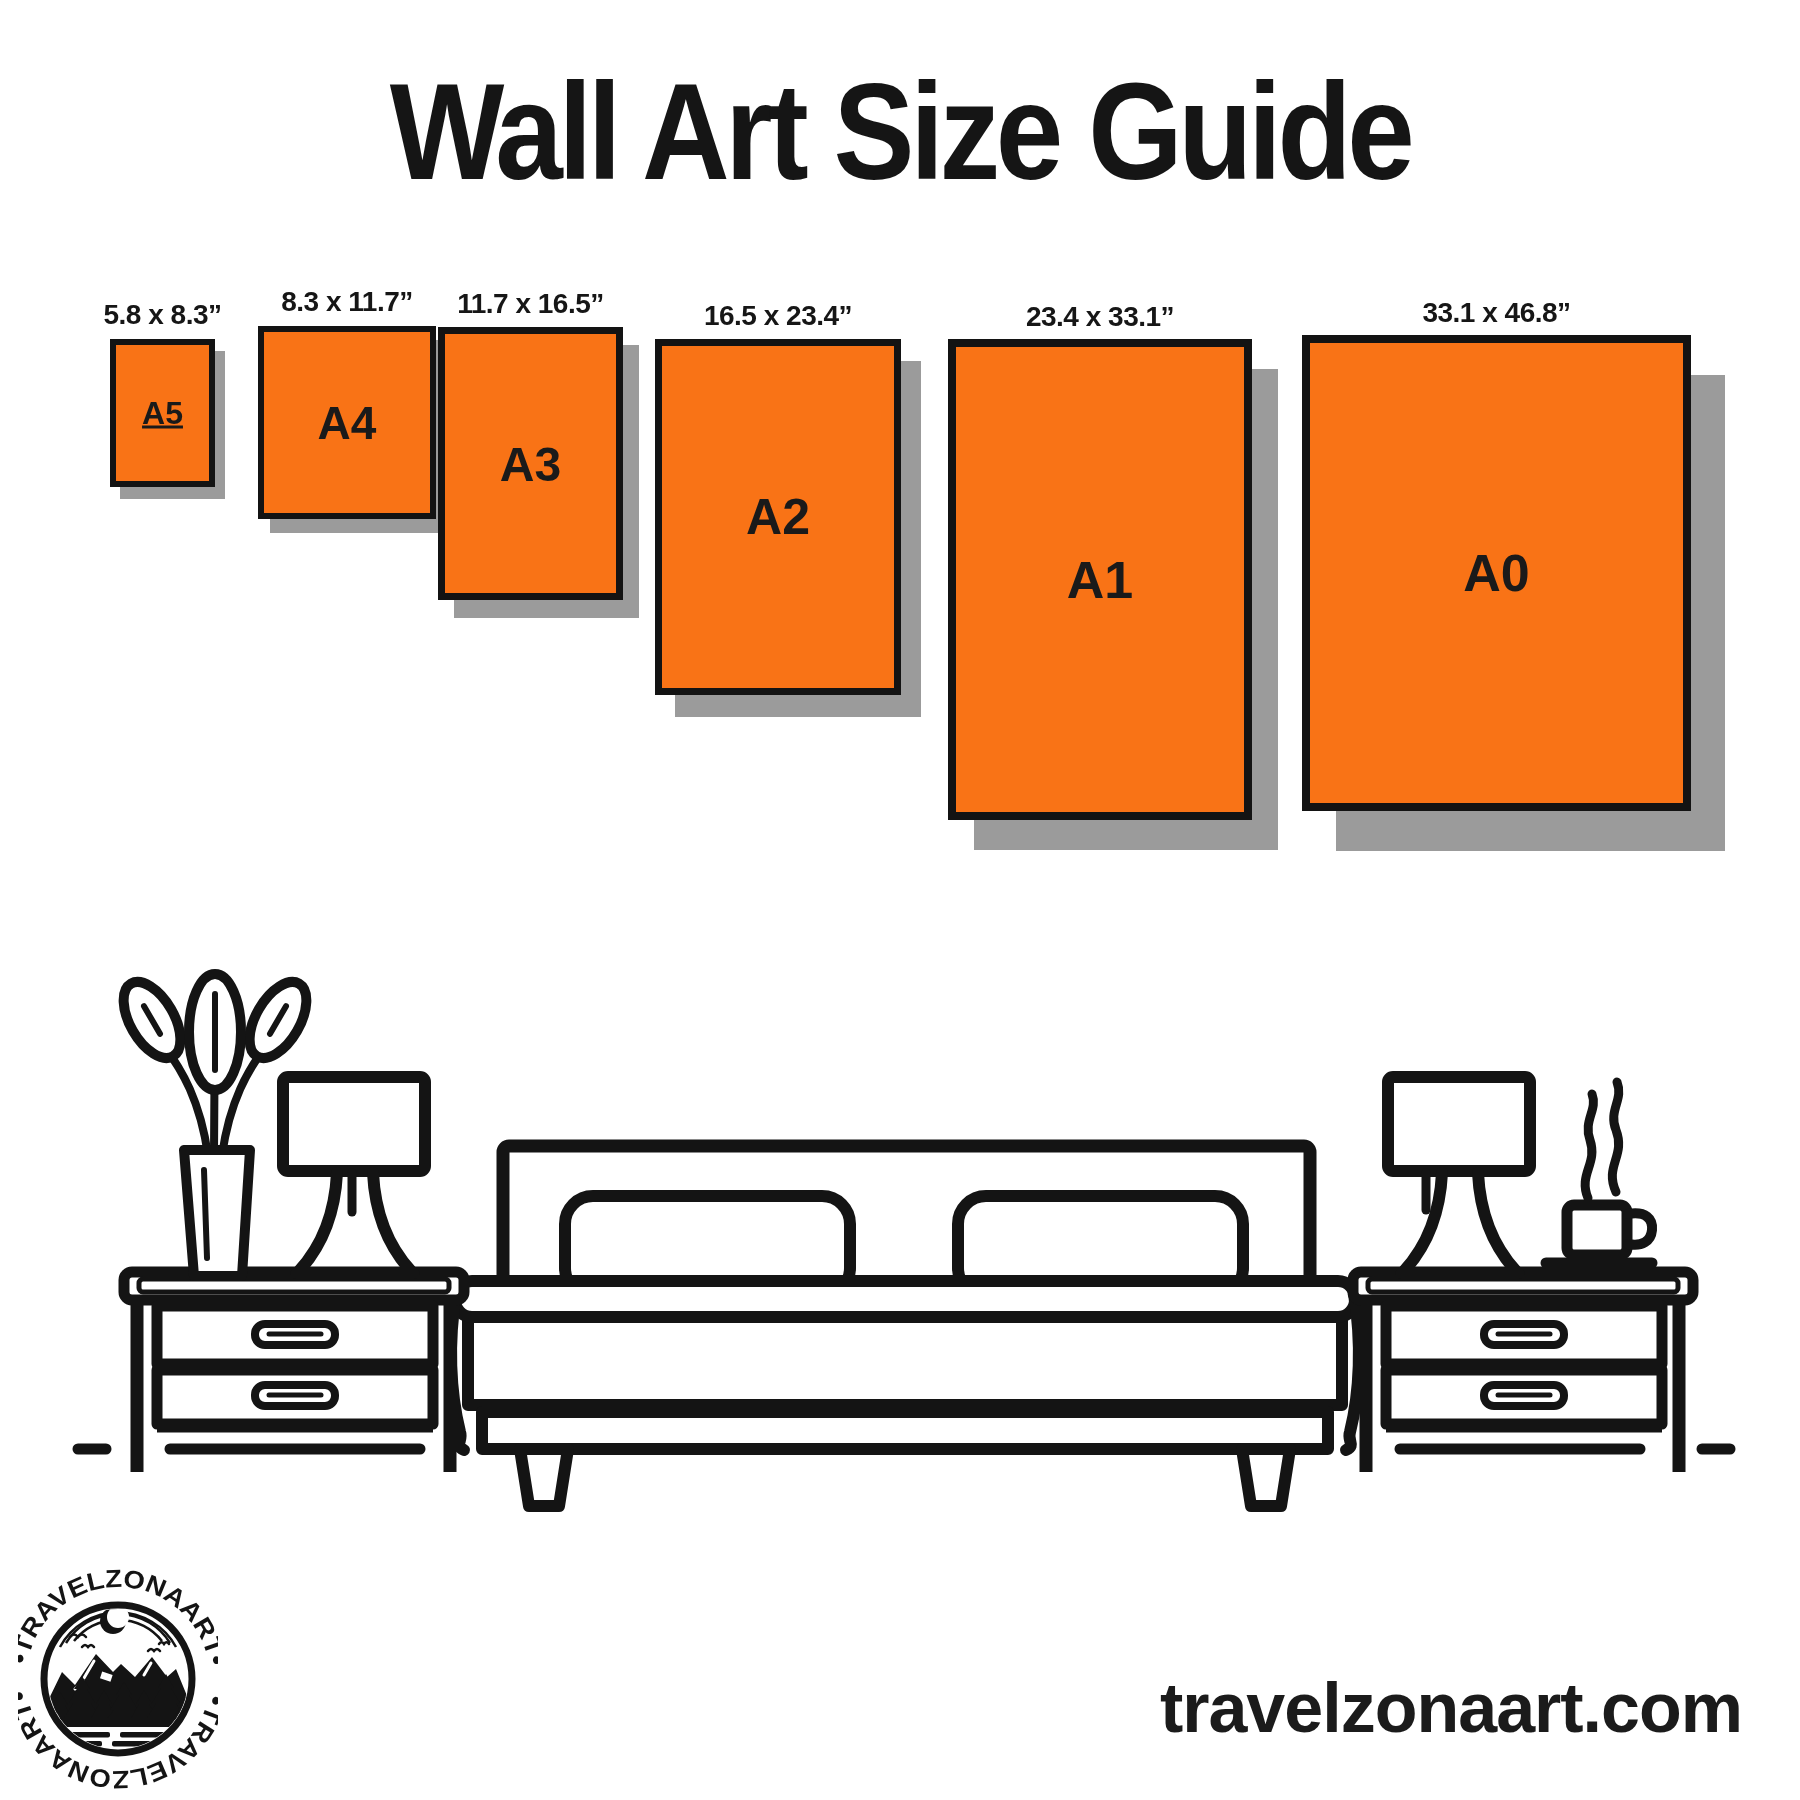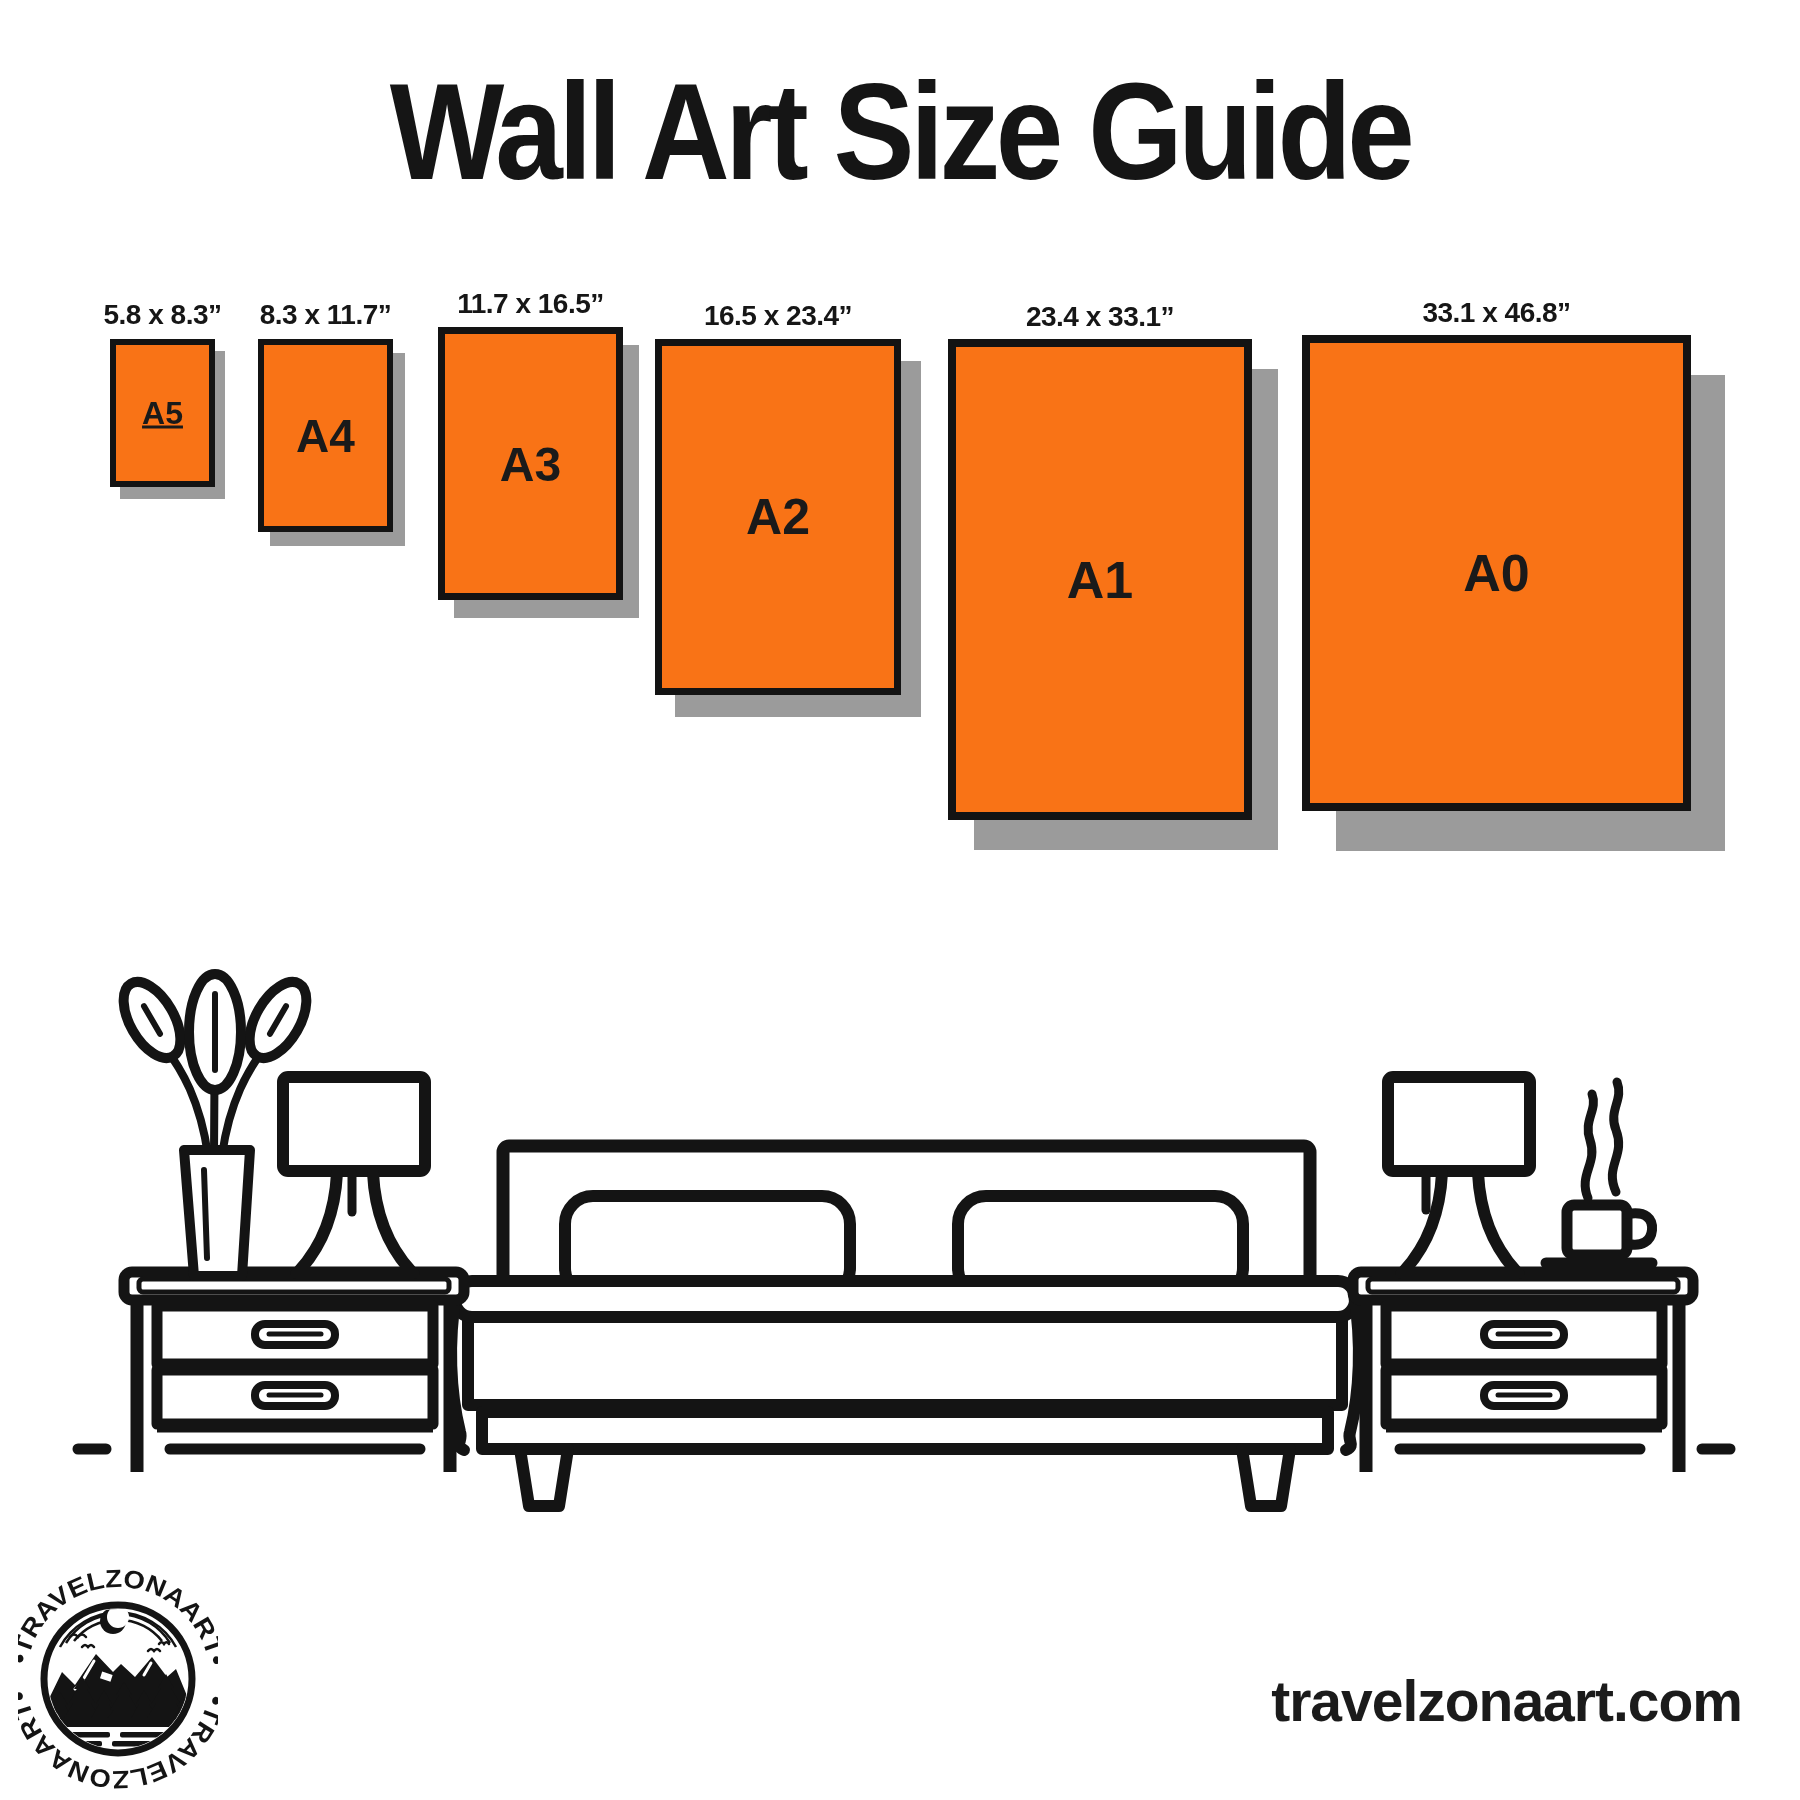--- a/index.html
+++ b/index.html
@@ -9,21 +9,21 @@
   }
   .page-title{
     position:absolute;top:52px;left:0;width:1800px;text-align:center;margin:0;
     font-size:138px;font-weight:bold;letter-spacing:-5px;color:#151515;
     transform:scaleX(0.88);transform-origin:center;white-space:nowrap;
   }
   .frame{
     position:absolute;box-sizing:border-box;background:#f97316;border:6px solid #131313;
   }
   .f-a5{left:110px;top:339px;width:105px;height:148px;border-width:6px;box-shadow:10px 12px 0 #9b9b9b;}
-  .f-a4{left:258px;top:339px;width:135px;height:193px;border-width:6px;box-shadow:12px 14px 0 #9b9b9b;}
+  .f-a4{left:258px;top:326px;width:178px;height:193px;border-width:6px;box-shadow:12px 14px 0 #9b9b9b;}
   .f-a3{left:438px;top:327px;width:185px;height:273px;border-width:7px;box-shadow:16px 18px 0 #9b9b9b;}
   .f-a2{left:655px;top:339px;width:246px;height:356px;border-width:7px;box-shadow:20px 22px 0 #9b9b9b;}
   .f-a1{left:948px;top:339px;width:304px;height:481px;border-width:8px;box-shadow:26px 30px 0 #9b9b9b;}
   .f-a0{left:1302px;top:335px;width:389px;height:476px;border-width:8px;box-shadow:34px 40px 0 #9b9b9b;}
   .dims{
     position:absolute;bottom:100%;left:50%;transform:translateX(-50%);
     margin-bottom:14px;font-weight:bold;font-size:28px;letter-spacing:-0.5px;
     white-space:nowrap;color:#161616;
   }
   .size-label{
@@ -33,21 +33,21 @@
   .f-a5 .size-label{font-size:32px;text-decoration:underline;}
   .f-a4 .size-label{font-size:46px;}
   .f-a3 .size-label{font-size:48px;}
   .f-a2 .size-label{font-size:50px;}
   .f-a1 .size-label{font-size:52px;}
   .f-a0 .size-label{font-size:52px;}
   .scene{position:absolute;left:0;top:960px;width:1800px;height:560px;}
   .logo{position:absolute;left:18px;top:1558px;width:200px;height:238px;}
   .website{
     position:absolute;top:1668px;right:58px;margin:0;
-    font-size:57px;font-weight:bold;letter-spacing:-1px;color:#1b1b1b;white-space:nowrap;
+    font-size:70px;font-weight:bold;letter-spacing:-1px;color:#1b1b1b;white-space:nowrap;
   }
 </style>
 </head>
 <body>
 
 <div>
 
   <h1 class="page-title">Wall Art Size Guide</h1>
 
   <div class="frame f-a5">

